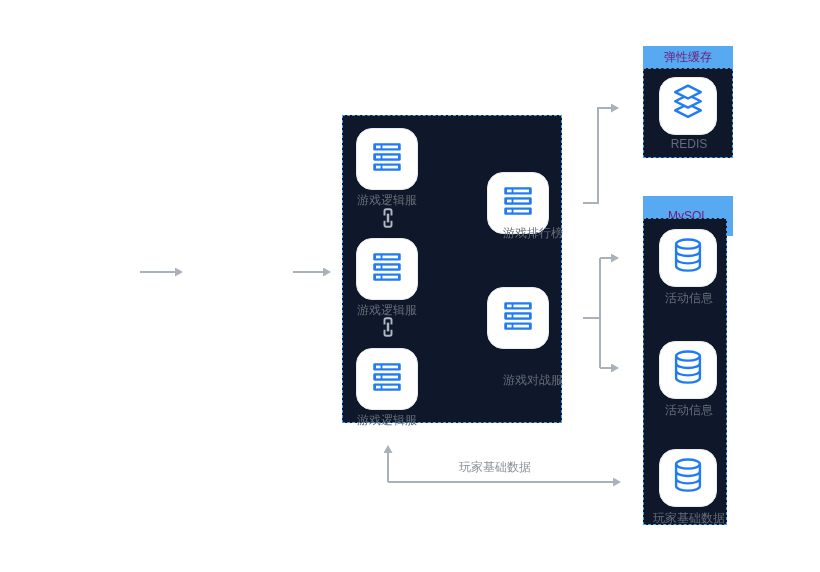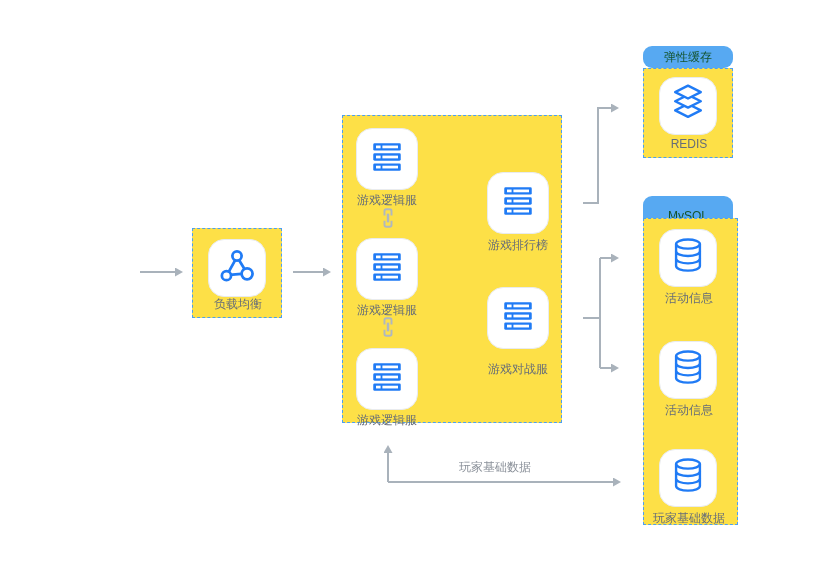--- a/index.html
+++ b/index.html
@@ -1,23 +1,23 @@
 <!DOCTYPE html>
 <html><head>
 <meta charset="utf-8">
 <style>
   html,body{margin:0;padding:0;background:#fff;}
   #stage{
     position:relative;width:820px;height:572px;background:#ffffff;overflow:hidden;
     font-family:"Liberation Sans","DejaVu Sans",sans-serif;
   }
-  .dashedbox{position:absolute;border:1px dashed #4d9ff0;box-sizing:border-box;background:#fde047;}
+  .dashedbox{position:absolute;border:1px dashed #4d9ff0;box-sizing:border-box;background:#0f172a;}
   .grouphdr{
-    position:absolute;background:#57a9f2;color:#14532d;font-size:12px;
-    display:flex;align-items:center;justify-content:center;box-sizing:border-box;border-radius:9px;
+    position:absolute;background:#57a9f2;color:#701a75;font-size:12px;
+    display:flex;align-items:center;justify-content:center;box-sizing:border-box;
   }
   .card{
     position:absolute;background:#fff;border:1px solid #e9ebee;border-radius:16px;
     display:flex;align-items:center;justify-content:center;box-sizing:border-box;
   }
   .nodelabel{
     position:absolute;font-size:12px;color:#666d78;text-align:center;line-height:14px;
     white-space:nowrap;
   }
   .edgelabel{
@@ -52,35 +52,20 @@
       <path d="M583,318 H600 M600,258 V368"></path>
       <path d="M600,258 H612" marker-end="url(#ah)"></path>
       <path d="M600,368 H612" marker-end="url(#ah)"></path>
 
       <path d="M388,482 V452" marker-end="url(#ah)"></path>
       <path d="M388,482 H614" marker-end="url(#ah)"></path>
     </g>
   </svg>
 
 
-  <div class="dashedbox" style="left:192px;top:228px;width:90px;height:90px;">
-    <div class="card" style="left:15px;top:10px;width:58px;height:58px;">
-      <span>
-        <svg width="44" height="44" viewBox="0 0 48 48" fill="none">
-          <g stroke="#207bf5" stroke-width="3">
-            <path d="M24 14 L13 34 M24 14 L35 32 M13 34 L35 32"></path>
-            <circle cx="24" cy="13" r="5" fill="#fff"></circle>
-            <circle cx="12.5" cy="34.5" r="5" fill="#fff"></circle>
-            <circle cx="35" cy="32.5" r="6" fill="#fff"></circle>
-          </g>
-        </svg>
-      </span>
-    </div>
-    <div class="nodelabel" style="left:0;top:68px;width:90px;">负载均衡</div>
-  </div>
 
   <div class="dashedbox" style="left:342px;top:115px;width:220px;height:308px;"></div>
 
   <div class="card" style="left:356px;top:128px;width:62px;height:62px;">
     <span>
       <svg width="44" height="44" viewBox="0 0 48 48">
         <g>
           <rect x="9" y="9" width="30" height="8" rx="1.5" fill="#207bf5"></rect>
             <rect x="12" y="11.5" width="5" height="3" fill="#fff"></rect>
             <rect x="19" y="11.5" width="17" height="3" fill="#fff"></rect>
@@ -160,40 +145,40 @@
           <rect x="9" y="20" width="30" height="8" rx="1.5" fill="#207bf5"></rect>
             <rect x="12" y="22.5" width="5" height="3" fill="#fff"></rect>
             <rect x="19" y="22.5" width="17" height="3" fill="#fff"></rect>
           <rect x="9" y="31" width="30" height="8" rx="1.5" fill="#207bf5"></rect>
             <rect x="12" y="33.5" width="5" height="3" fill="#fff"></rect>
             <rect x="19" y="33.5" width="17" height="3" fill="#fff"></rect>
         </g>
       </svg>
     </span>
   </div>
-  <div class="nodelabel" style="left:473px;top:238px;width:90px;">游戏排行榜</div>
+  <div class="nodelabel" style="left:473px;top:226px;width:90px;text-align:right;">游戏排行榜</div>
 
   <div class="card" style="left:487px;top:287px;width:62px;height:62px;">
     <span>
       <svg width="44" height="44" viewBox="0 0 48 48">
         <g>
           <rect x="9" y="9" width="30" height="8" rx="1.5" fill="#207bf5"></rect>
             <rect x="12" y="11.5" width="5" height="3" fill="#fff"></rect>
             <rect x="19" y="11.5" width="17" height="3" fill="#fff"></rect>
           <rect x="9" y="20" width="30" height="8" rx="1.5" fill="#207bf5"></rect>
             <rect x="12" y="22.5" width="5" height="3" fill="#fff"></rect>
             <rect x="19" y="22.5" width="17" height="3" fill="#fff"></rect>
           <rect x="9" y="31" width="30" height="8" rx="1.5" fill="#207bf5"></rect>
             <rect x="12" y="33.5" width="5" height="3" fill="#fff"></rect>
             <rect x="19" y="33.5" width="17" height="3" fill="#fff"></rect>
         </g>
       </svg>
     </span>
   </div>
-  <div class="nodelabel" style="left:473px;top:362px;width:90px;">游戏对战服</div>
+  <div class="nodelabel" style="left:473px;top:373px;width:90px;text-align:right;">游戏对战服</div>
 
   <div class="grouphdr" style="left:643px;top:46px;width:90px;height:22px;">
     <span>弹性缓存</span>
   </div>
   <div class="dashedbox" style="left:643px;top:68px;width:90px;height:90px;">
     <div class="card" style="left:15px;top:8px;width:58px;height:58px;">
       <span>
         <svg width="44" height="44" viewBox="0 0 48 48" fill="none">
           <g stroke="#207bf5" stroke-width="2.6" stroke-linejoin="round" fill="#fff">
             <path d="M24 24 L38 31 L24 38 L10 31 Z"></path>
@@ -202,21 +187,21 @@
           </g>
         </svg>
       </span>
     </div>
     <div class="nodelabel" style="left:0;top:68px;width:90px;">REDIS</div>
   </div>
 
   <div class="grouphdr" style="left:643px;top:196px;width:90px;height:40px;">
     <span>MySQL</span>
   </div>
-  <div class="dashedbox" style="left:643px;top:218px;width:95px;height:307px;padding-left:26px;">
+  <div class="dashedbox" style="left:643px;top:218px;width:84px;height:307px;padding-left:26px;">
 
     <div class="card" style="left:15px;top:10px;width:58px;height:58px;">
       <span>
         <svg width="44" height="44" viewBox="0 0 48 48" fill="none">
           <g stroke="#207bf5" stroke-width="2.6">
             <ellipse cx="24" cy="11" rx="13" ry="5"></ellipse>
             <path d="M11 11 V35 c0 2.8 5.8 5 13 5 s13 -2.2 13 -5 V11"></path>
             <path d="M11 19 c0 2.8 5.8 5 13 5 s13 -2.2 13 -5"></path>
             <path d="M11 27 c0 2.8 5.8 5 13 5 s13 -2.2 13 -5"></path>
           </g>

